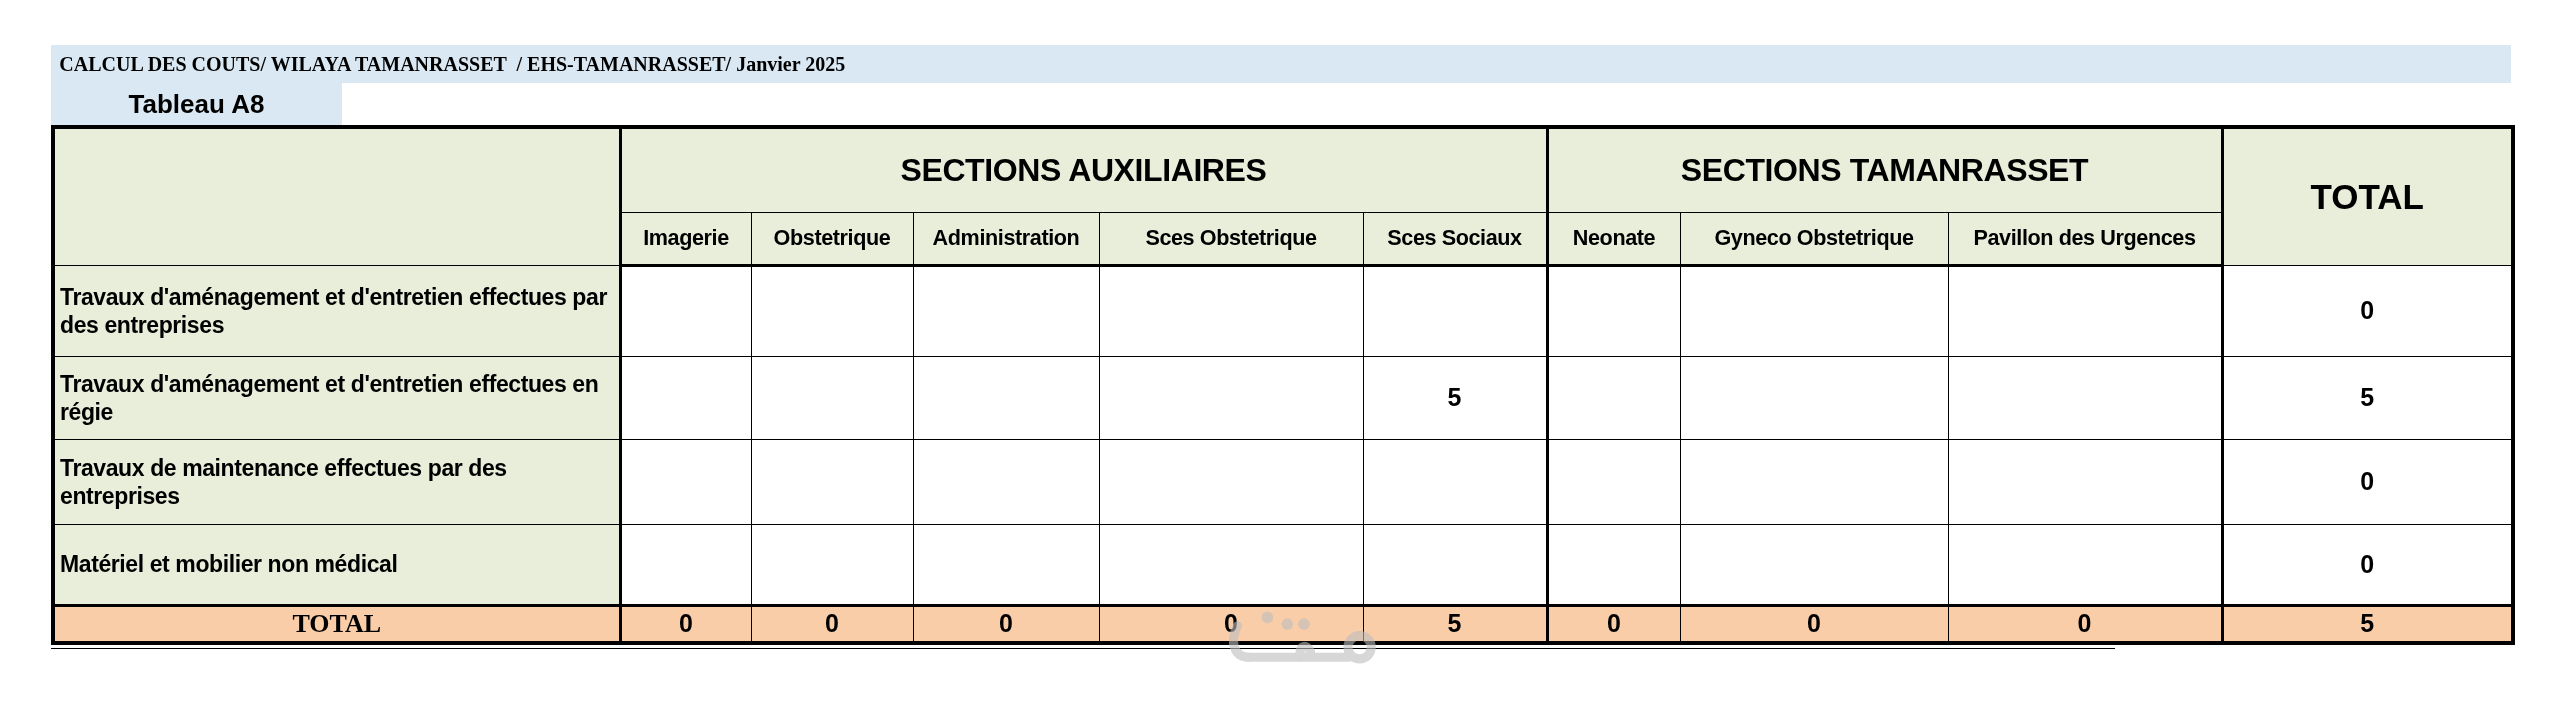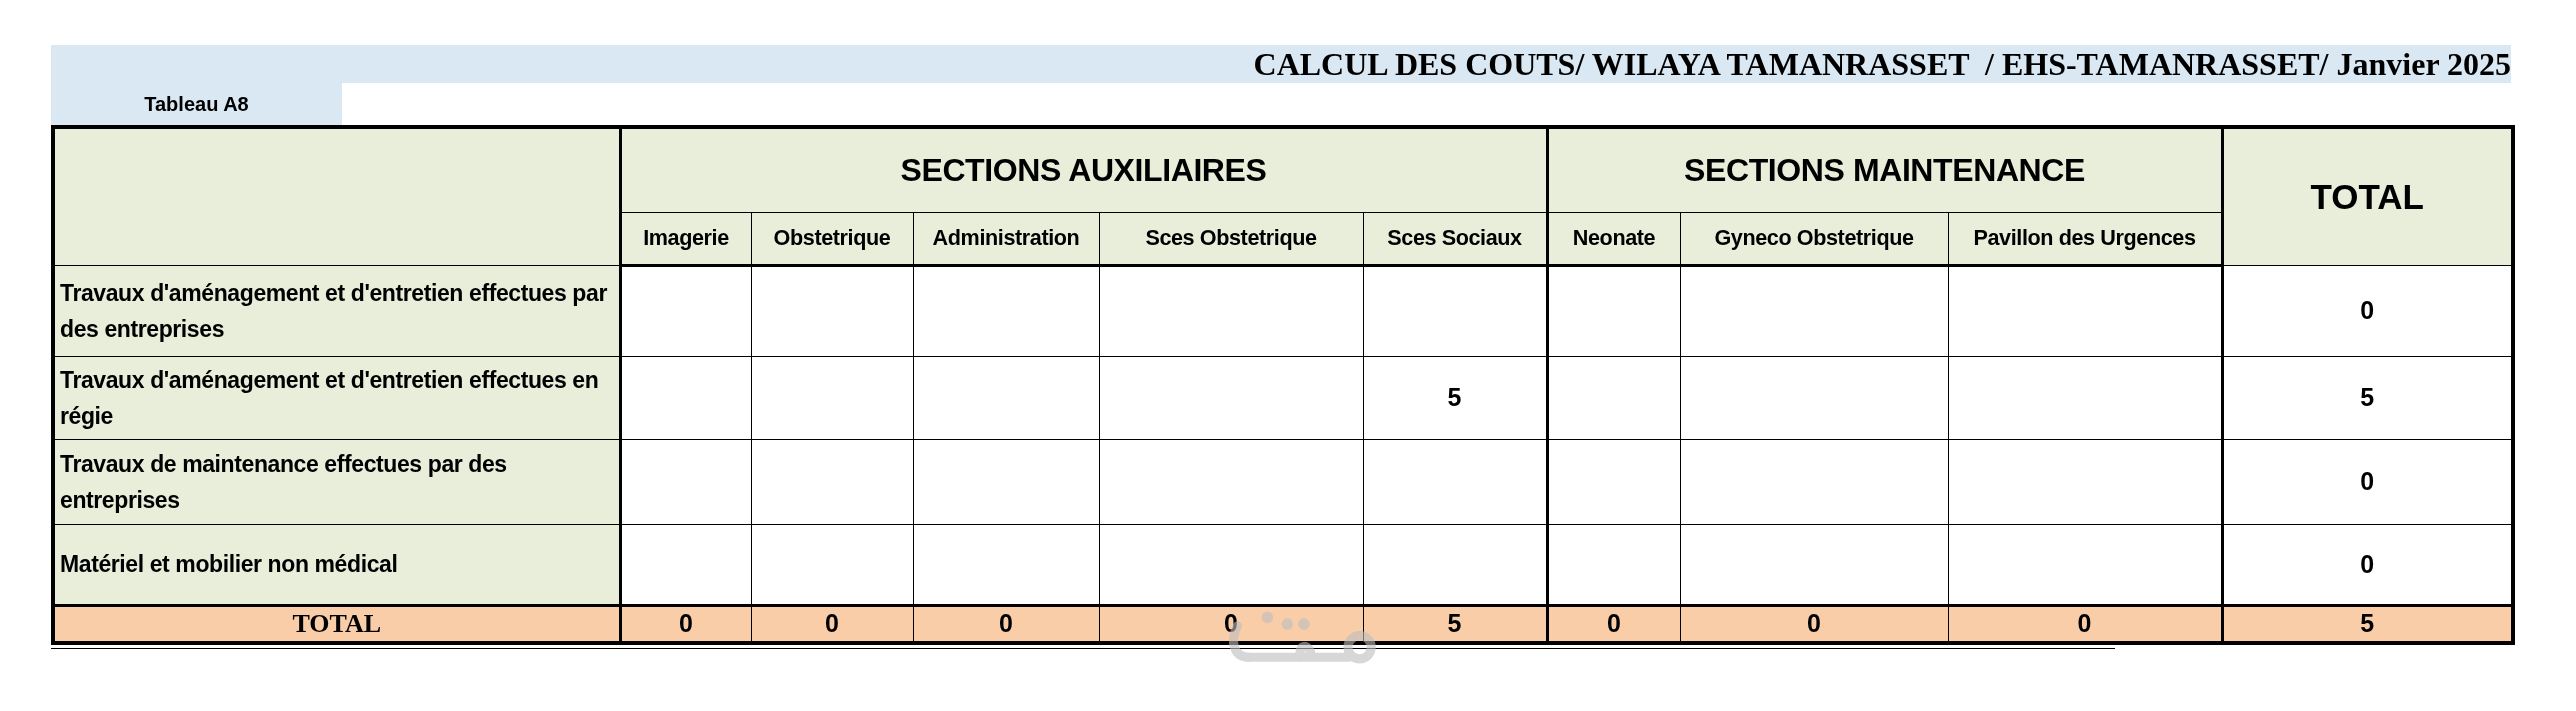--- a/index.html
+++ b/index.html
@@ -21,36 +21,35 @@
   }
 
   
   .band { position: absolute; left: 51px; top: 45px; width: 2460px; }
   .band-top {
     height: 38px;
     background: var(--band-blue);
     display: flex; align-items: center;
     padding-left: 8.3px;
     font-family: "Liberation Serif", "DejaVu Serif", serif;
-    font-weight: bold; font-size: 32px;
+    font-weight: bold; font-size: 20px;
     white-space: pre-wrap;
-    justify-content: flex-end;
   }
   .band-bottom { height: 42px; display: flex; }
   .subtitle-cell {
     width: 2169px; background: #ffffff;
     display: flex; align-items: center; justify-content: center;
     font-family: "Liberation Serif", "DejaVu Serif", serif;
     font-weight: bold; font-size: 33px; letter-spacing: 0.8px;
     white-space: pre-wrap;
   }
   .tableau-cell {
     width: 291px; background: var(--band-blue);
     display: flex; align-items: center; justify-content: center;
-    font-weight: bold; font-size: 20px;
+    font-weight: bold; font-size: 26px;
   }
 
   
   .table-wrap {
     position: absolute; left: 51px; top: 125px; width: 2064px;
     border-bottom: 1.7px solid var(--line);
     padding-bottom: 3.3px;
   }
   table.costs {
     width: 2460px;
@@ -82,21 +81,21 @@
     font-weight: bold; font-size: 35px;
     text-align: center;
   }
   th.colhead {
     background: var(--cell-green);
     font-weight: bold; font-size: 21.6px;
     text-align: center; letter-spacing: -0.4px;
   }
   th.rowlabel {
     background: var(--cell-green);
-    font-weight: bold; font-size: 23px; line-height: 36px;
+    font-weight: bold; font-size: 23px; line-height: 28px;
     text-align: left; vertical-align: middle;
     padding-left: 7.5px; letter-spacing: -0.4px;
   }
   td.datacell, td.rowtotal {
     background: #ffffff;
     font-weight: bold; font-size: 25px;
     text-align: center; vertical-align: middle;
   }
   tr.r-total th, tr.r-total td { background: var(--total-peach); }
   tr.r-total th {
@@ -148,21 +147,21 @@
           <col style="width:184px">
         <col style="width:133px">
           <col style="width:268px">
           <col style="width:274px">
         <col style="width:291px">
       </colgroup>
       <thead>
         <tr class="r-group">
           <th class="corner" rowspan="2"></th>
           <th class="group bl-thick" colspan="5">SECTIONS AUXILIAIRES</th>
-          <th class="group bl-thick" colspan="3">SECTIONS MAINTENANCE</th>
+          <th class="group bl-thick" colspan="3">SECTIONS TAMANRASSET</th>
           <th class="total-head bl-thick" rowspan="2">TOTAL</th>
         </tr>
         <tr class="r-cols">
           <th class="colhead bl-thick">Imagerie</th>
           <th class="colhead">Obstetrique</th>
           <th class="colhead">Administration</th>
           <th class="colhead">Sces Obstetrique</th>
           <th class="colhead">Sces Sociaux</th>
           <th class="colhead bl-thick">Neonate</th>
           <th class="colhead">Gyneco Obstetrique</th>

